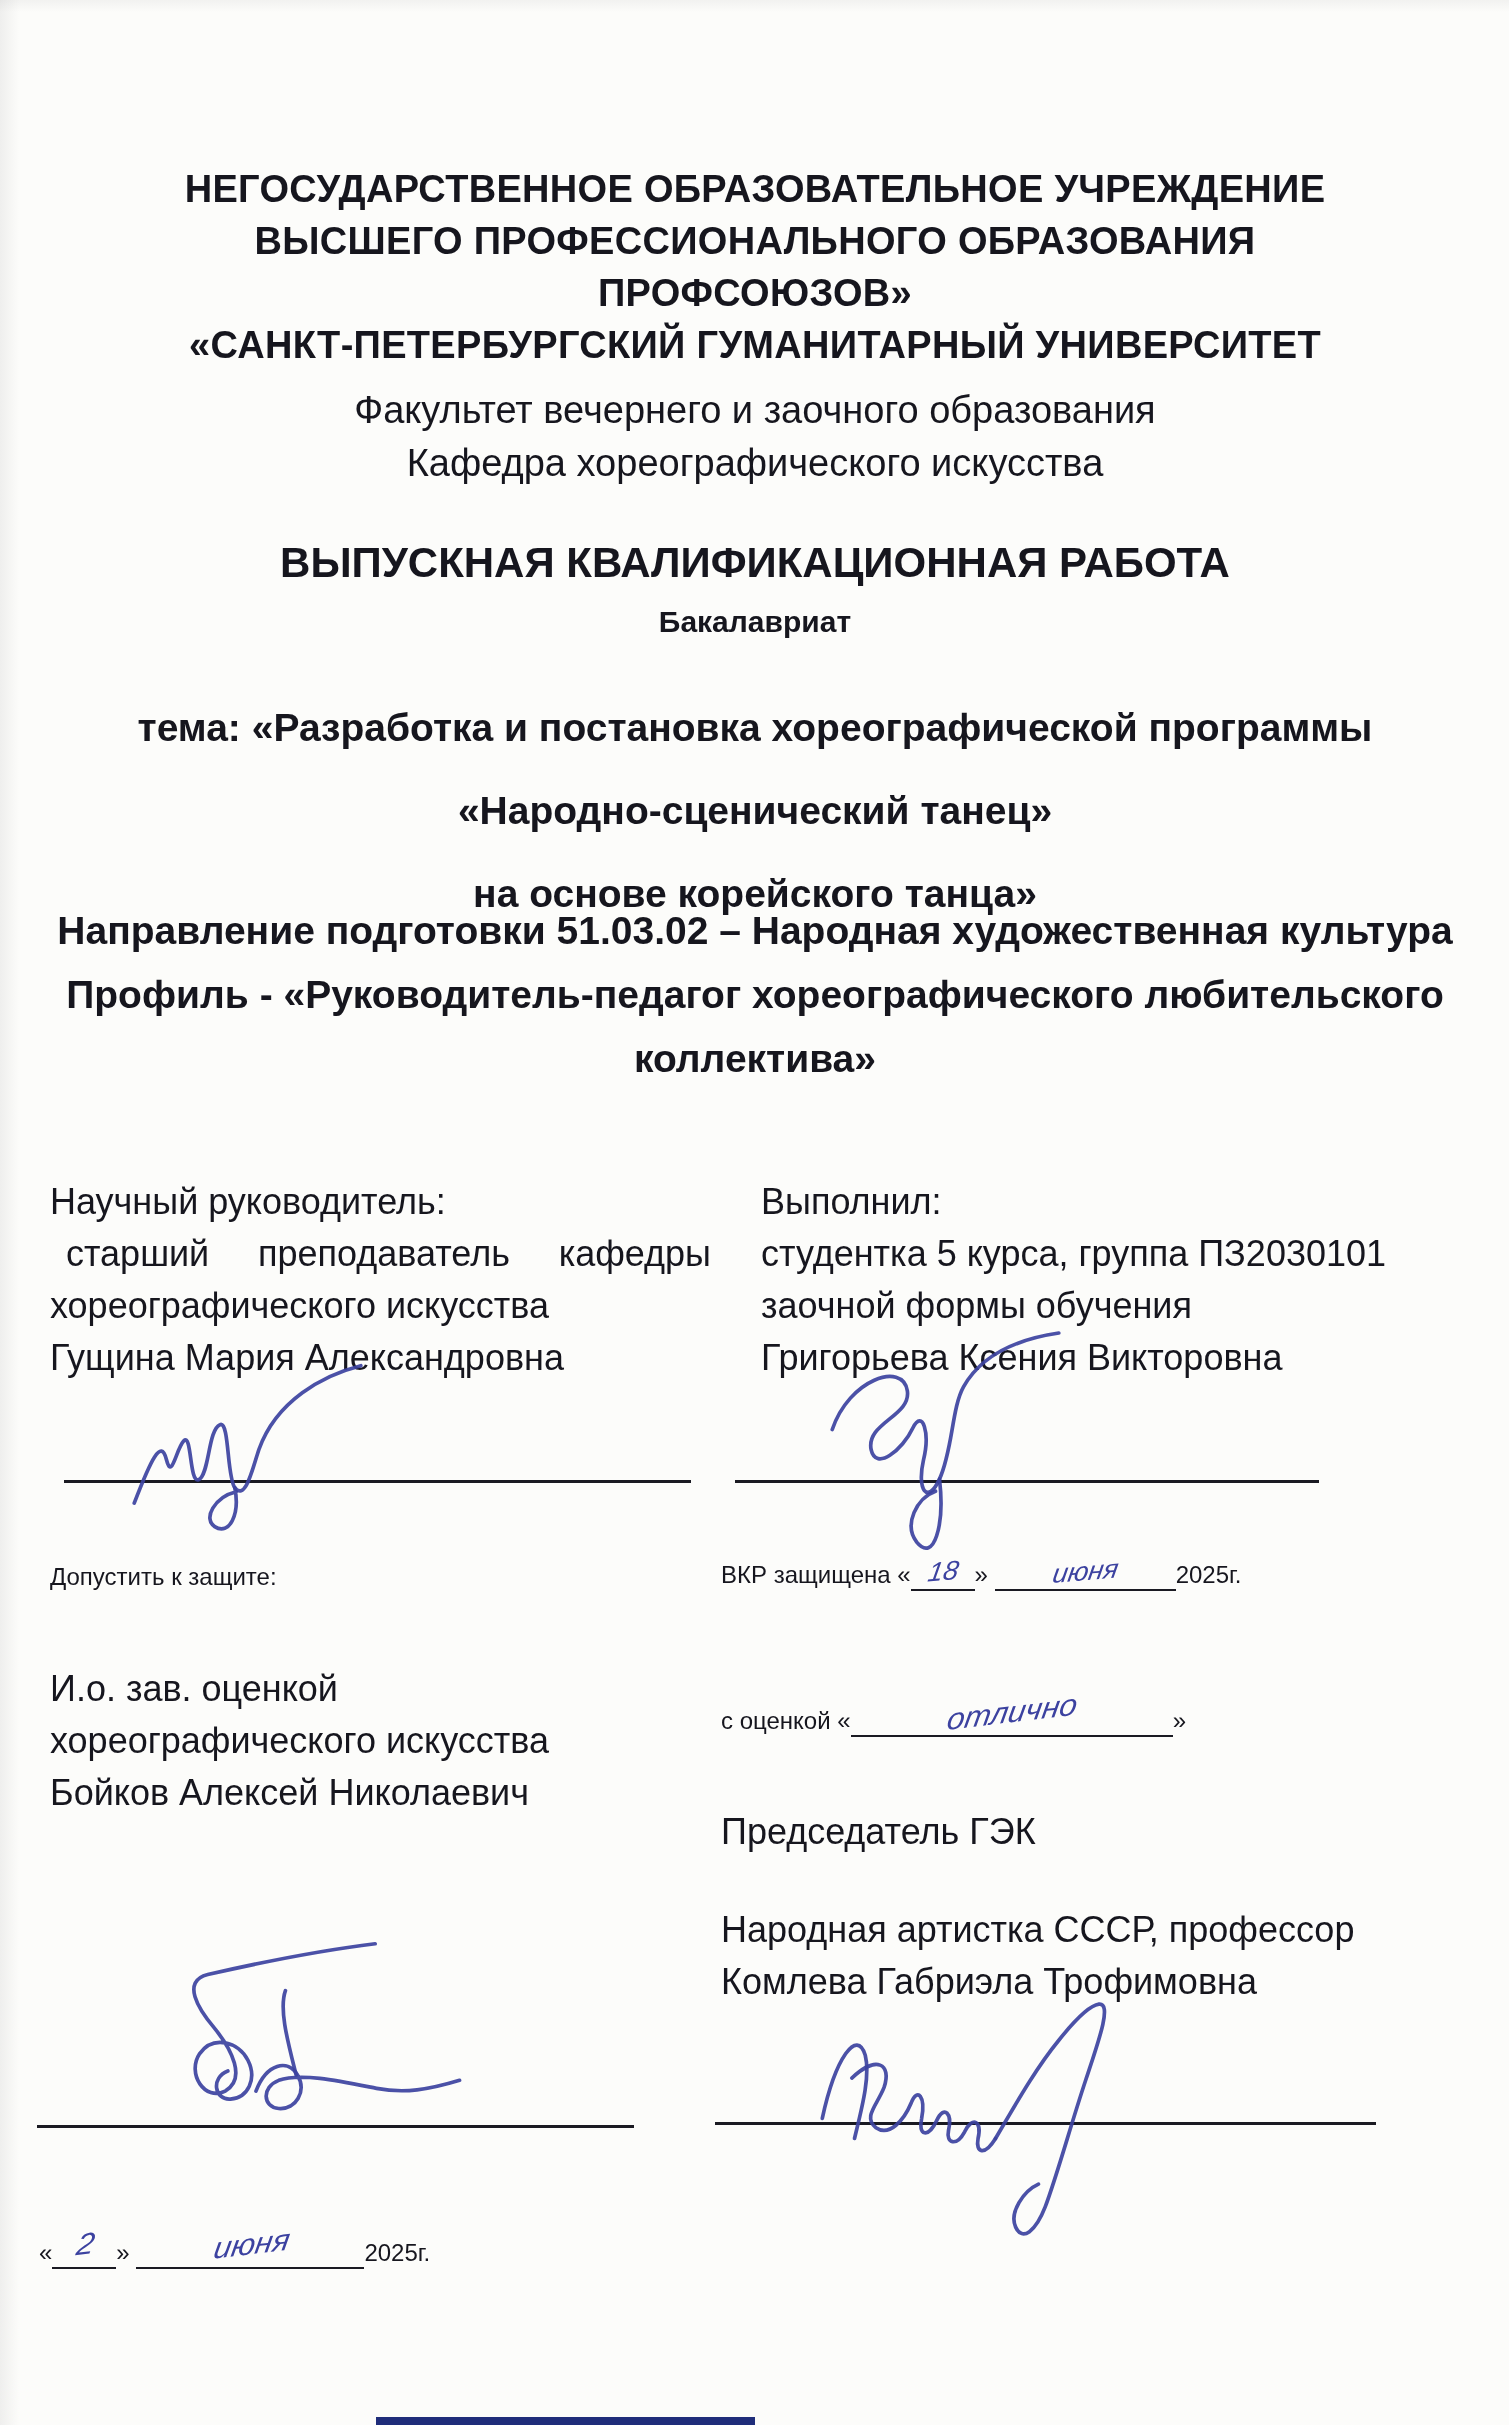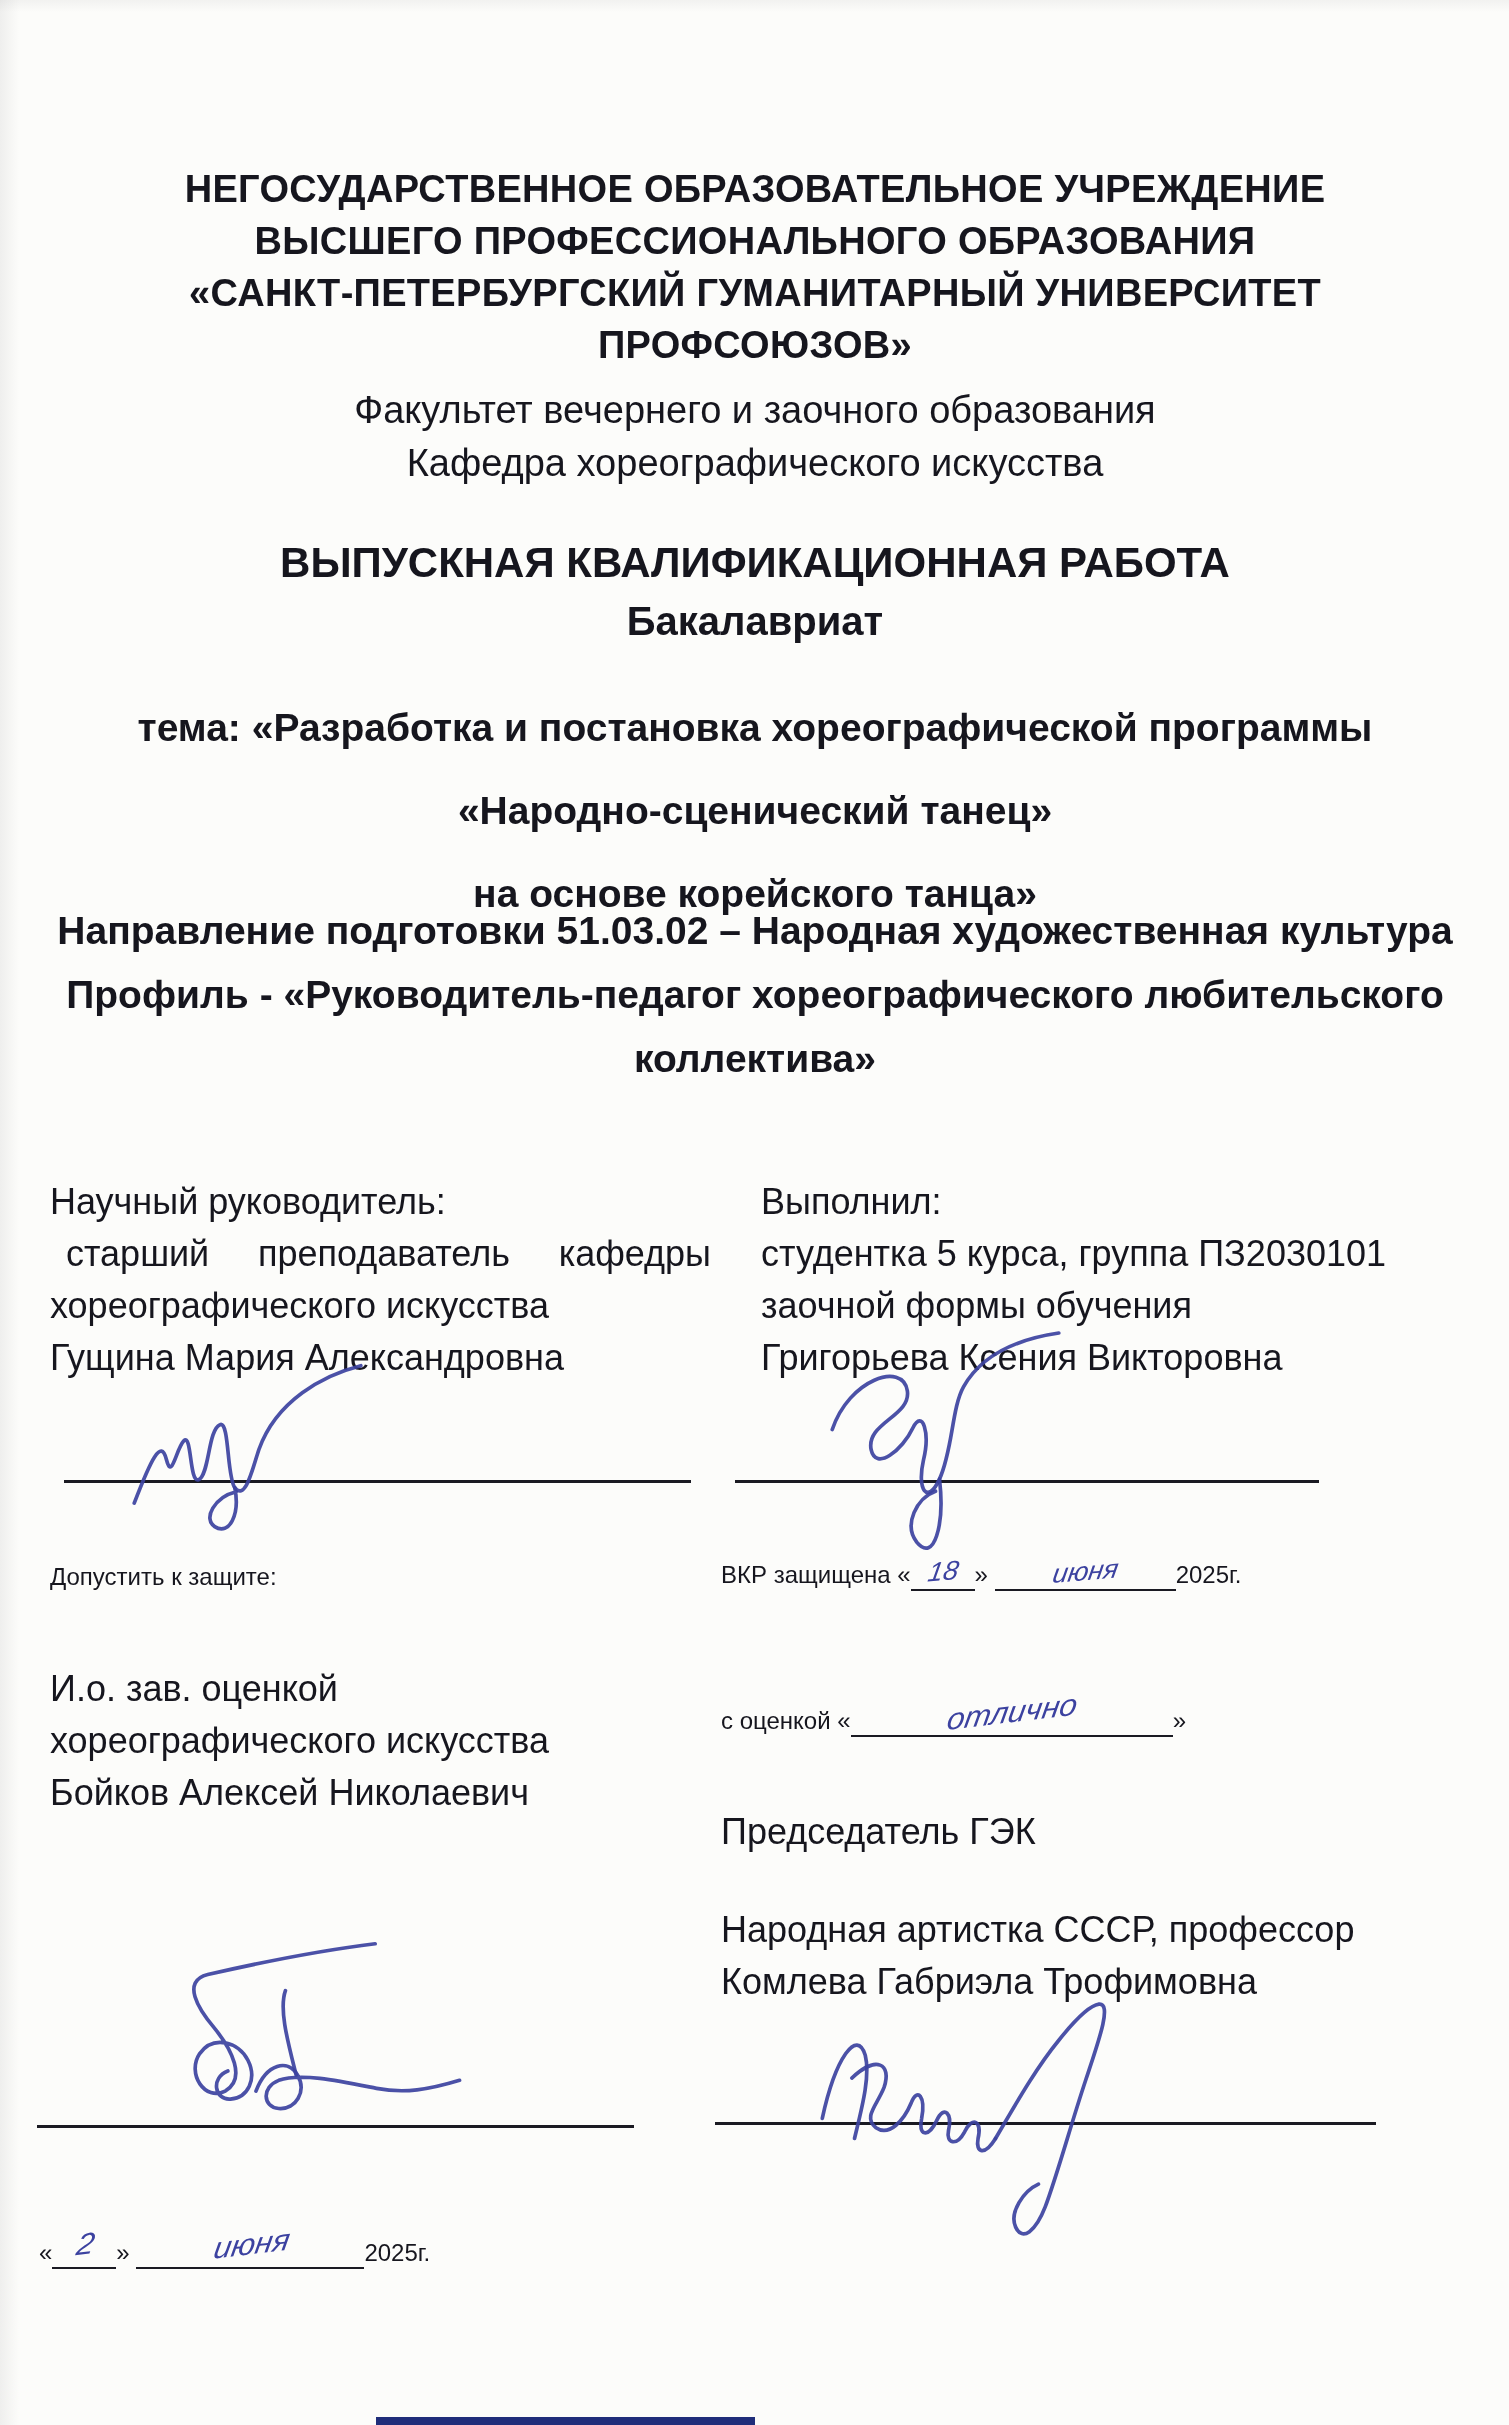--- a/index.html
+++ b/index.html
@@ -45,32 +45,32 @@
   .city{font-size:38px;line-height:54px;}
 </style>
 </head>
 <body>
 
 <div class="page">
 
   <div class="abs center hdr b" style="top:163px;">
     <div>НЕГОСУДАРСТВЕННОЕ ОБРАЗОВАТЕЛЬНОЕ УЧРЕЖДЕНИЕ</div>
     <div>ВЫСШЕГО ПРОФЕССИОНАЛЬНОГО ОБРАЗОВАНИЯ</div>
+    <div>ПРОФСОЮЗОВ»</div>
     <div>«САНКТ-ПЕТЕРБУРГСКИЙ ГУМАНИТАРНЫЙ УНИВЕРСИТЕТ</div>
-    <div>ПРОФСОЮЗОВ»</div>
   </div>
 
   <div class="abs center fac" style="top:384px;">
     <div>Факультет вечернего и заочного образования</div>
     <div>Кафедра хореографического искусства</div>
   </div>
 
   <div class="abs center vkr b" style="top:533px;">
     <div>ВЫПУСКНАЯ КВАЛИФИКАЦИОННАЯ РАБОТА</div>
-    <div style="font-size:40px;">Бакалавриат</div>
+    <div style="font-size:30px;">Бакалавриат</div>
   </div>
 
   <div class="abs center topic b" style="top:686px;">
     <div>тема: «Разработка и постановка хореографической программы</div>
     <div>«Народно-сценический танец»</div>
     <div>на основе корейского танца»</div>
   </div>
 
   <div class="abs center prog b" style="top:899px;">
     <div class="small-caps-line">Направление подготовки 51.03.02 – Народная художественная культура</div>

